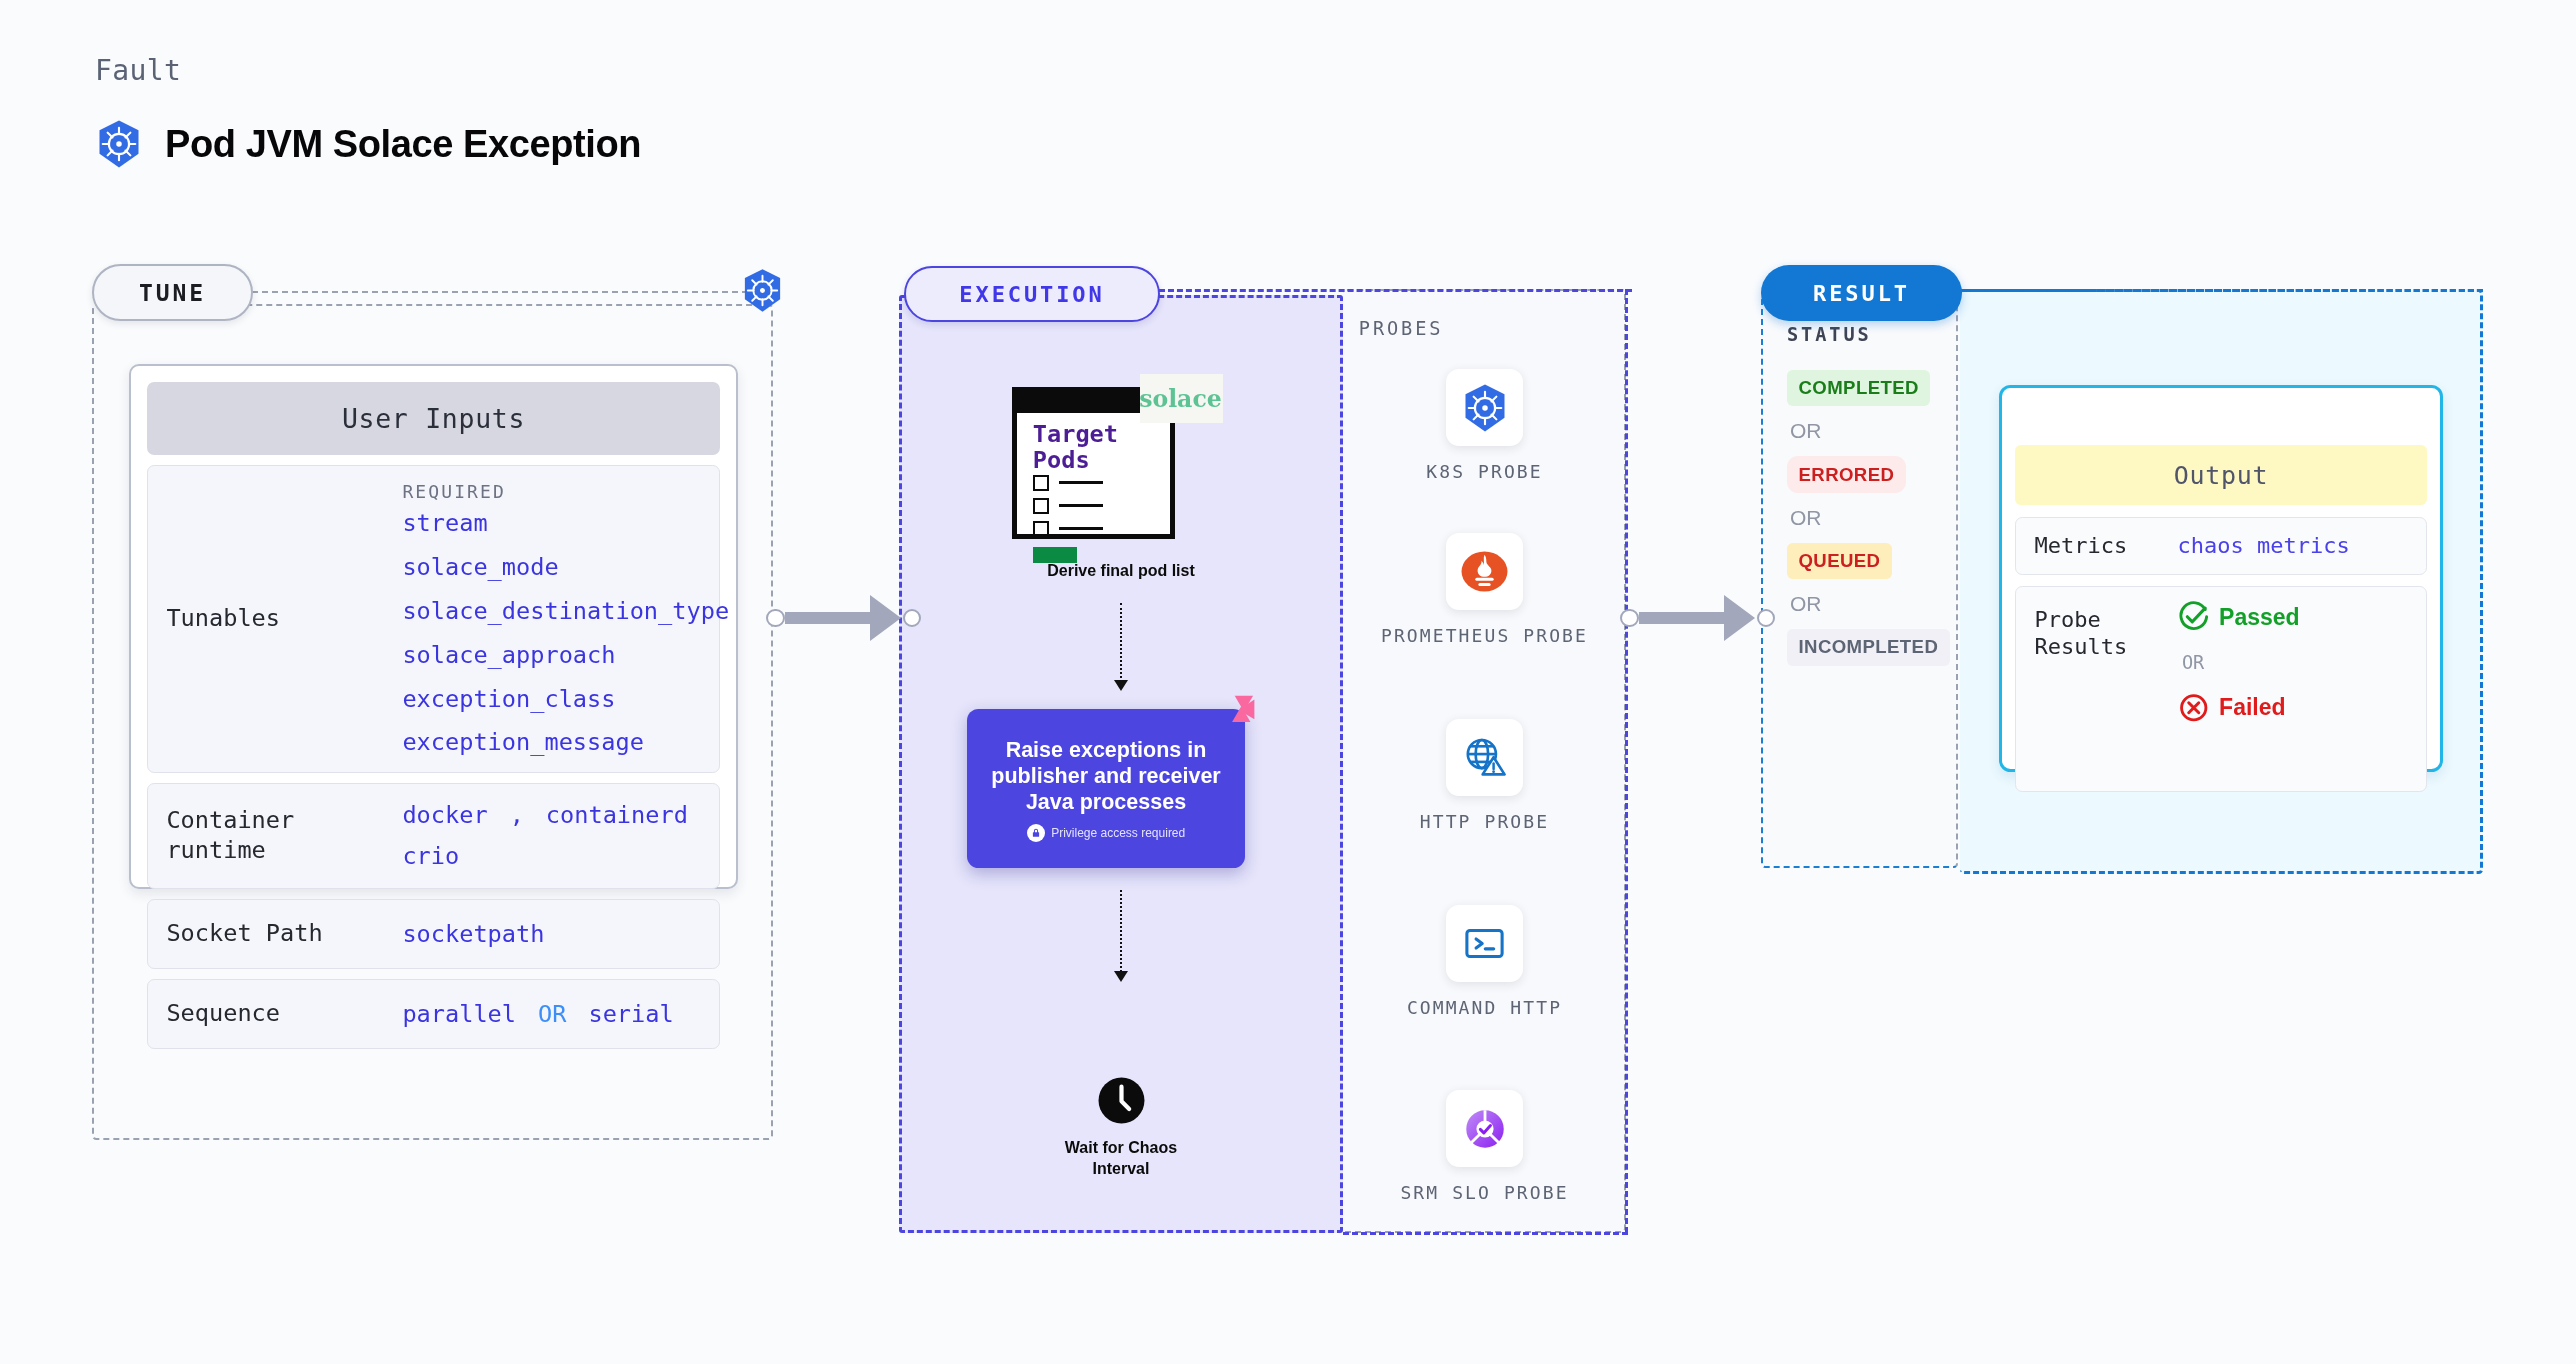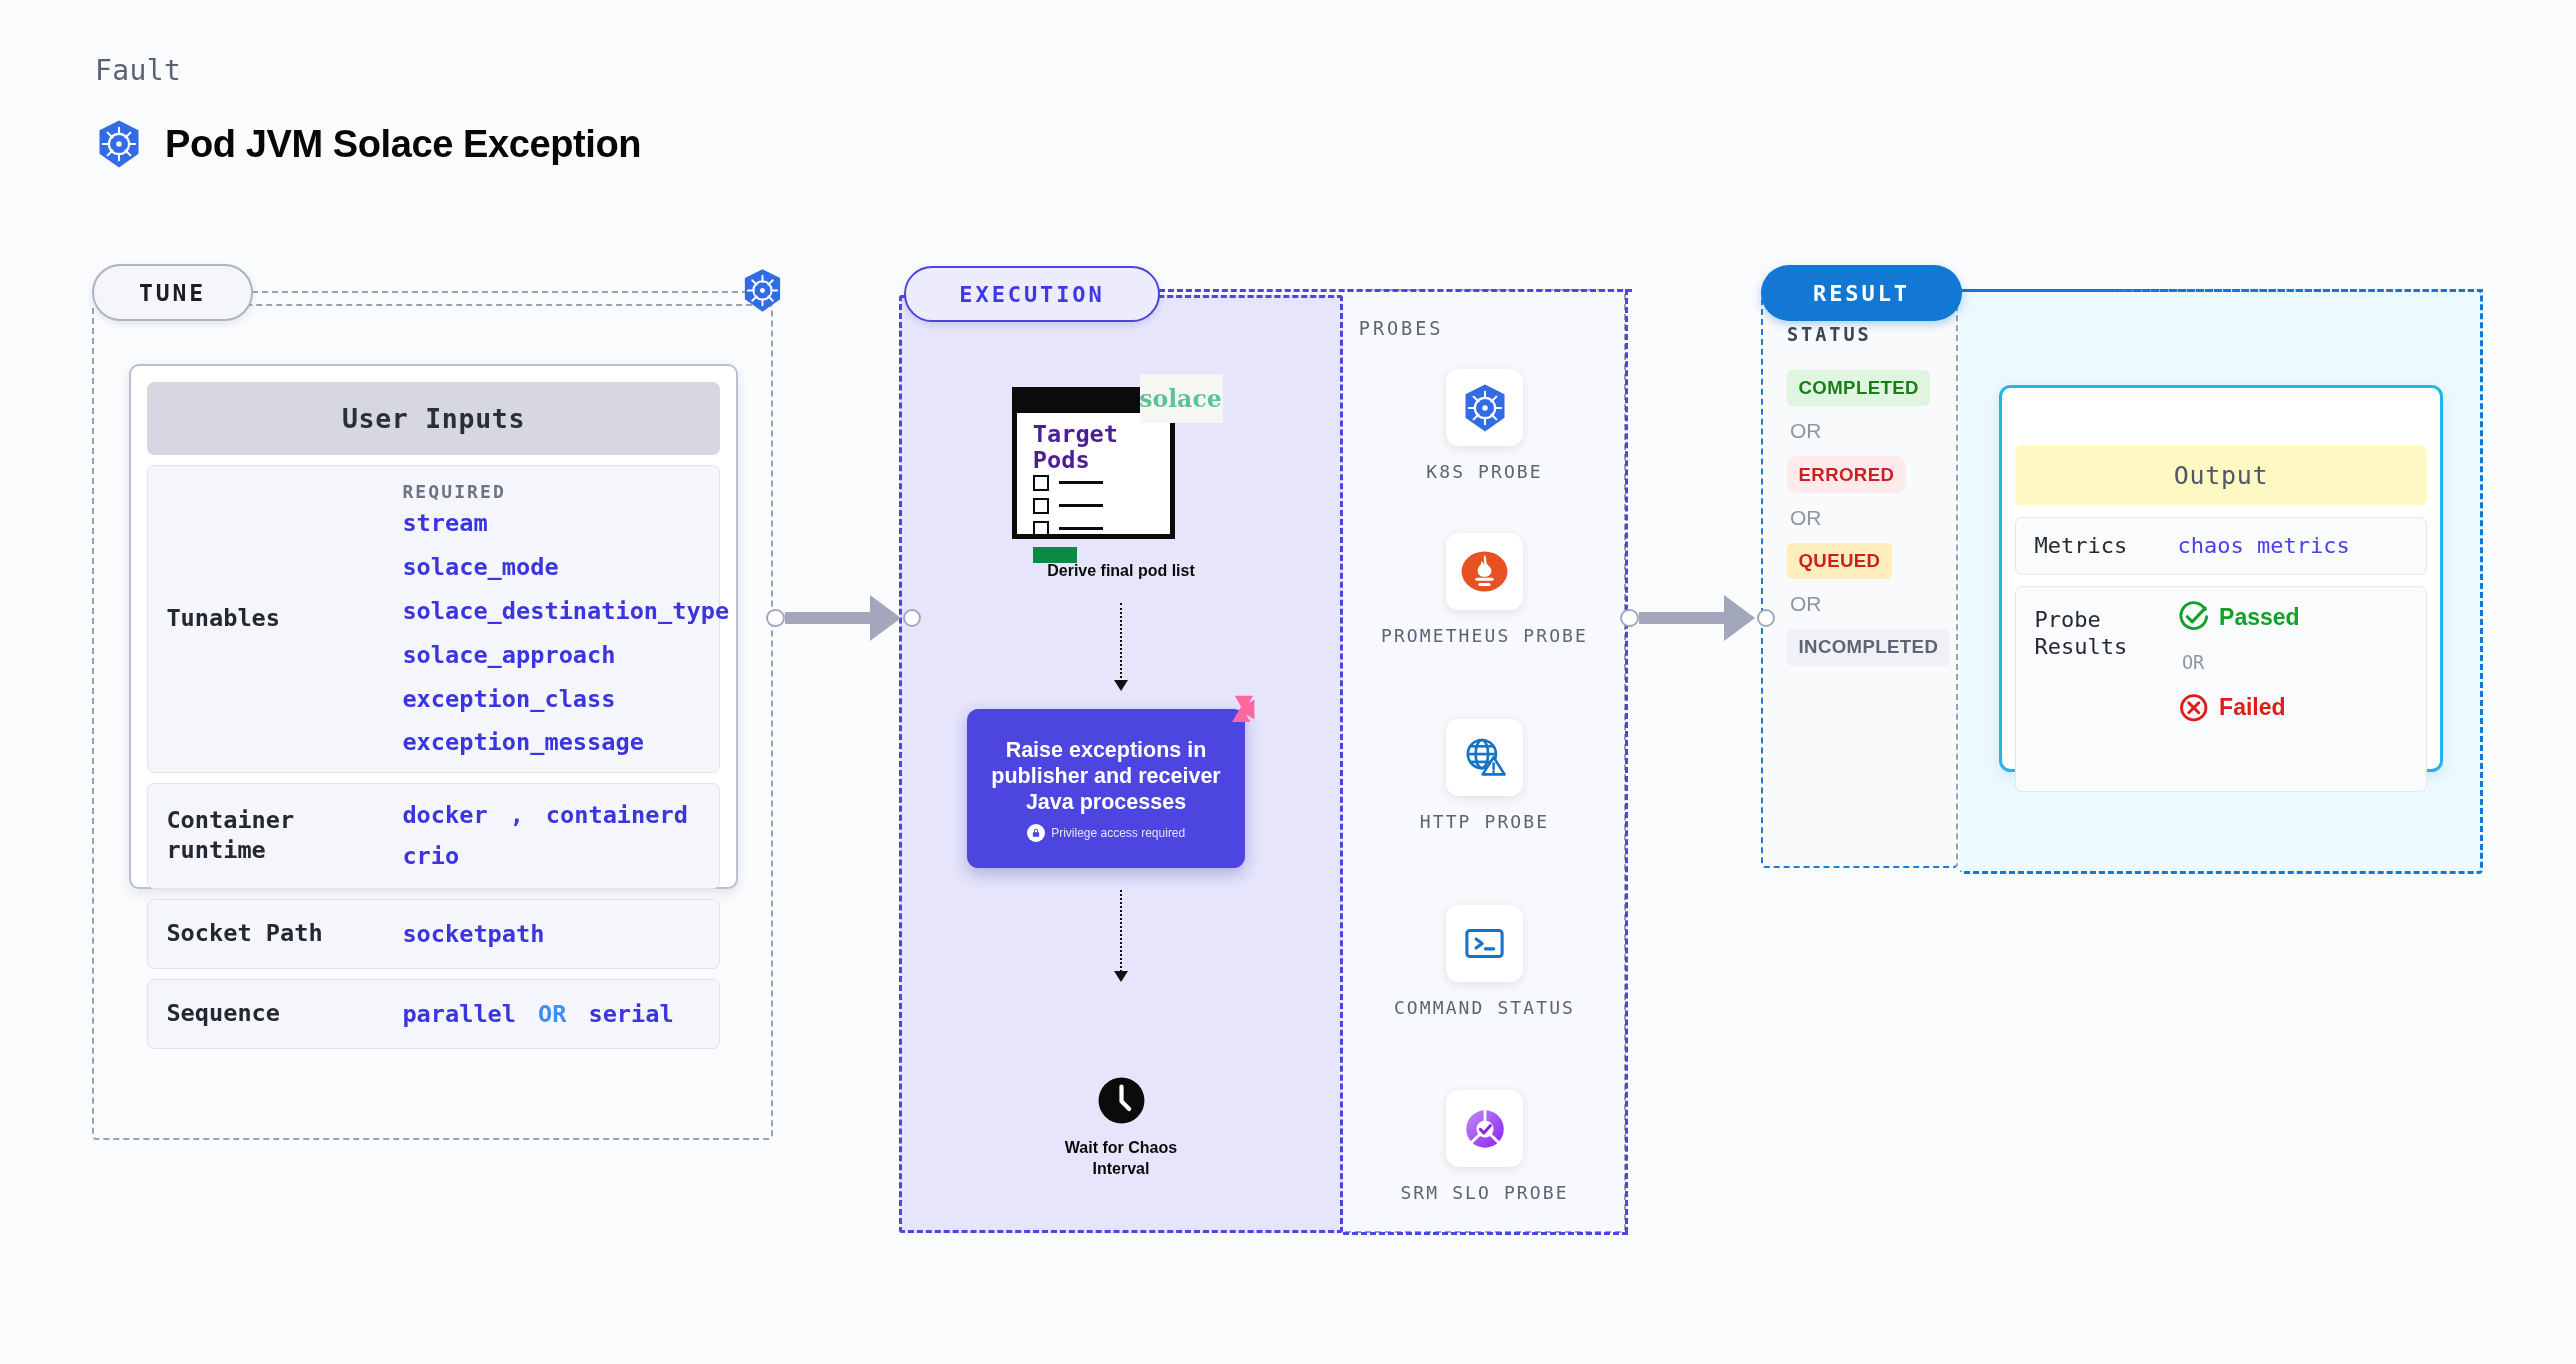--- a/index.html
+++ b/index.html
@@ -52,21 +52,20 @@
     position: absolute; left: 252px; top: 291px; width: 516px; height: 0;
     border-top: 2.9px dashed #9aa1b0;
   }
   #tune-k8s { position: absolute; left: 739px; top: 267px; width: 47px; height: 47px; z-index: 7; }
 
   .card-outer {
     position: absolute; left: 37px; top: 60px; width: 609px; height: 525px;
     background: #fff; border: 2.1px solid #b9bfcc; border-radius: 10px;
     box-shadow: 0 4.3px 11.5px rgba(30,35,60,.10);
     padding: 15.8px;
-    font-weight: bold;
   }
   .card-title-bar {
     height: 73px; background: #d6d7e1; border-radius: 7.2px;
     display: flex; align-items: center; justify-content: center;
     font-family: "DejaVu Sans Mono", monospace;
     font-size: 26.5px; color: #2b2f3a; letter-spacing: 0.7px;
   }
   .row-box {
     margin-top: 10px; background: #f5f6fb; border: 1.4px solid #dfe2ea;
     border-radius: 7.2px; display: flex; align-items: center;
@@ -489,21 +488,21 @@
     </div>
 
     <div class="probe-item" style="top:616px;">
       <div class="probe-tile">
         <svg width="49" height="49" viewBox="0 0 64 64">
           <rect x="9" y="15" width="46" height="34" rx="4" fill="none" stroke="#1573c8" stroke-width="4"></rect>
           <path d="M21 26 L29 32 L21 38" fill="none" stroke="#1573c8" stroke-width="4" stroke-linecap="round" stroke-linejoin="round"></path>
           <line x1="33" y1="39" x2="44" y2="39" stroke="#1573c8" stroke-width="4" stroke-linecap="round"></line>
         </svg>
       </div>
-      <div class="probe-label">COMMAND STATUS</div>
+      <div class="probe-label">COMMAND HTTP</div>
     </div>
 
     <div class="probe-item" style="top:801px;">
       <div class="probe-tile">
         <svg width="50" height="50" viewBox="0 0 64 64">
           <defs>
             <linearGradient id="srmgrad" x1="0" y1="0" x2="1" y2="1">
               <stop offset="0%" stop-color="#c08cf7"></stop>
               <stop offset="100%" stop-color="#8b1ff0"></stop>
             </linearGradient>

